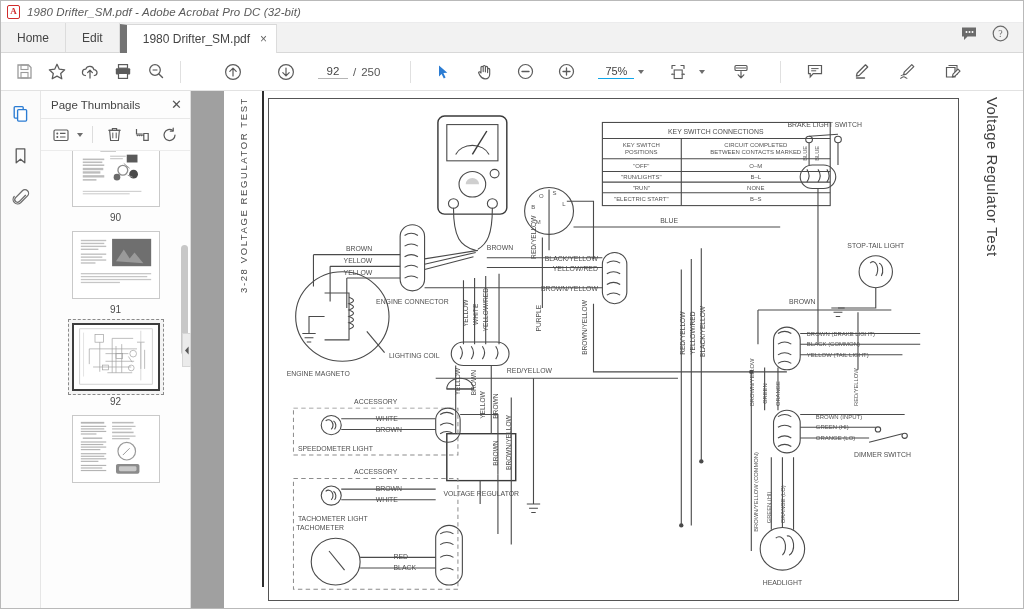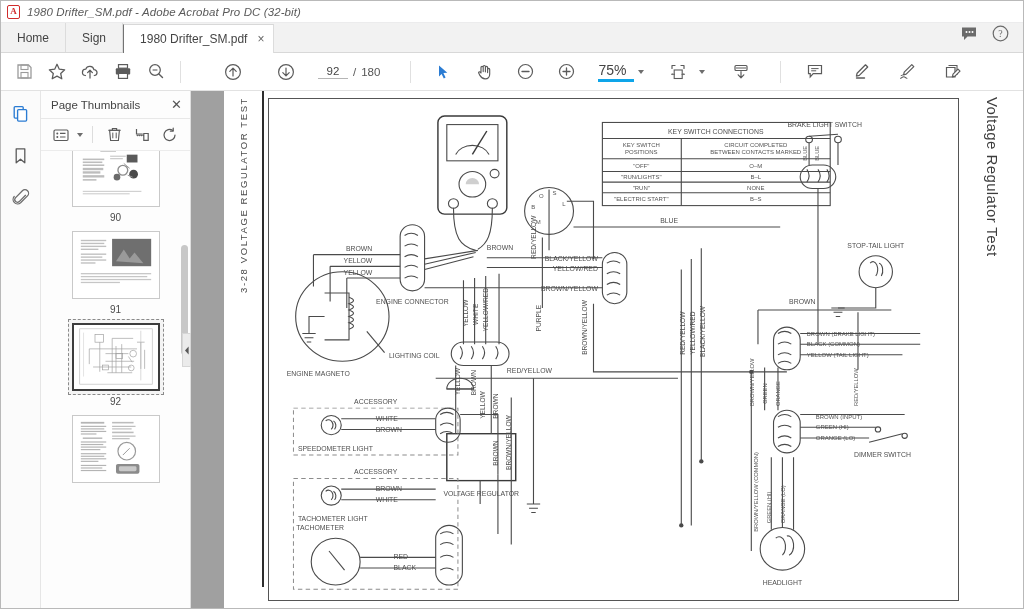--- a/index.html
+++ b/index.html
@@ -25,40 +25,40 @@
   
   .menubar { height:19px; display:flex; align-items:center; padding-left:7px; gap:0px;
              background:#ffffff; flex:0 0 19px; }
   .menu-item { font-size:11.5px; color:#3a3a3a; padding:1px 9px; cursor:default; }
 
   
   .tabstrip { height:30px; background:#f2f2f2; display:flex; align-items:center;
               border-bottom:1px solid #d8d8d8; flex:0 0 30px; position:relative; }
   .tab { height:29px; display:flex; align-items:center; padding:0 16px; font-size:12px;
          color:#444; background:#f2f2f2; border-right:1px solid #dcdcdc; cursor:default; }
-  .tab.doc { background:#ffffff; border-top:1px solid #d8d8d8; border-left:1px solid #737373;
+  .tab.doc { background:#ffffff; border-top:1px solid #d8d8d8; border-left:7px solid #737373;
              position:relative; top:1px; padding-right:9px; }
   .tab-close { margin-left:10px; font-size:12px; color:#666; line-height:1; }
   .tabstrip .right-icons { margin-left:auto; display:flex; align-items:center; gap:14px;
                            padding-right:14px; padding-bottom:4px; }
 
   
   .toolbar { height:38px; background:#ffffff; display:flex; align-items:center;
              border-bottom:1px solid #e2e2e2; flex:0 0 38px; padding:0 8px; }
   .tb-group { display:flex; align-items:center; gap:3px; }
   .tb-btn { width:30px; height:28px; display:flex; align-items:center; justify-content:center;
             border-radius:3px; cursor:default; }
   .tb-sep { width:1px; height:22px; background:#e0e0e0; margin:0 9px; }
   .pagebox { display:flex; align-items:center; font-size:11.5px; color:#555; gap:5px; margin-left:4px;}
   .page-input { width:30px; text-align:center; border:none; border-bottom:1px solid #b5b5b5;
                 font-size:11.5px; color:#444; background:transparent;
                 font-family:"Liberation Sans", sans-serif; padding:1px 0; outline:none;}
   .zoombox { display:flex; align-items:center; gap:4px; margin-left:6px; }
-  .zoom-input { width:36px; text-align:left; border:none; border-bottom:3px solid #0ea5e9;
-                font-size:14px; color:#444; background:transparent;
+  .zoom-input { width:36px; text-align:center; border:none; border-bottom:1px solid #0ea5e9;
+                font-size:11px; color:#444; background:transparent;
                 font-family:"Liberation Sans", sans-serif; padding:1px 0; outline:none;}
   .caret { width:0; height:0; border-left:3.5px solid transparent; border-right:3.5px solid transparent;
            border-top:4px solid #6d6d6d; }
 
   
   .bodyrow { flex:1 1 auto; display:flex; min-height:0; background:#0f766e; }
 
   
   .rail { width:40px; background:#fbfbfb; border-right:1px solid #e6e6e6;
           display:flex; flex-direction:column; align-items:center; padding-top:10px; gap:16px; }
@@ -117,21 +117,21 @@
     <div class="acro-logo">A</div>
     <div class="title-text">1980 Drifter_SM.pdf - Adobe Acrobat Pro DC (32-bit)</div>
   </div>
 
 
   <div class="tabstrip">
     <div class="tab">
       <span>Home</span>
     </div>
     <div class="tab">
-      <span>Sign</span>
+      <span>Edit</span>
     </div>
     <div class="tab doc">
       <span>1980 Drifter_SM.pdf</span>
       <span class="tab-close">×</span>
     </div>
     <div class="right-icons">
       <span>
         <svg width="18" height="16" viewBox="0 0 18 16">
           <path d="M2 1.5h14v9H7.5L4 14v-3.5H2z" fill="#6b6b6b"></path>
           <circle cx="6.5" cy="6" r="1" fill="#fff"></circle>
@@ -195,21 +195,21 @@
       </div>
       <div class="tb-btn" style="margin-left:20px;" title="Next page">
         <svg width="20" height="20" viewBox="0 0 20 20">
           <circle cx="10" cy="10" r="7.4" fill="none" stroke="#5b5b5b" stroke-width="1.2"></circle>
           <path d="M10 6v7.7M6.8 10.6L10 13.9l3.2-3.3" fill="none" stroke="#5b5b5b" stroke-width="1.2" stroke-linecap="round" stroke-linejoin="round"></path>
         </svg>
       </div>
       <div class="pagebox" style="margin-left:14px;">
         <input class="page-input" readonly="" value="92" style="">
         <span>/</span>
-        <span>180</span>
+        <span>250</span>
       </div>
     </div>
 
     <div class="tb-sep" style="margin-left:30px;"></div>
 
     <div class="tb-group" style="margin-left:8px;">
       <div class="tb-btn" title="Select tool">
         <svg width="18" height="18" viewBox="0 0 18 18">
           <path d="M5 2.5l8.3 7.2-3.9.4 2.2 4.4-1.8.9-2.2-4.5L5 13.6z" fill="#2b7cd3"></path>
         </svg>

